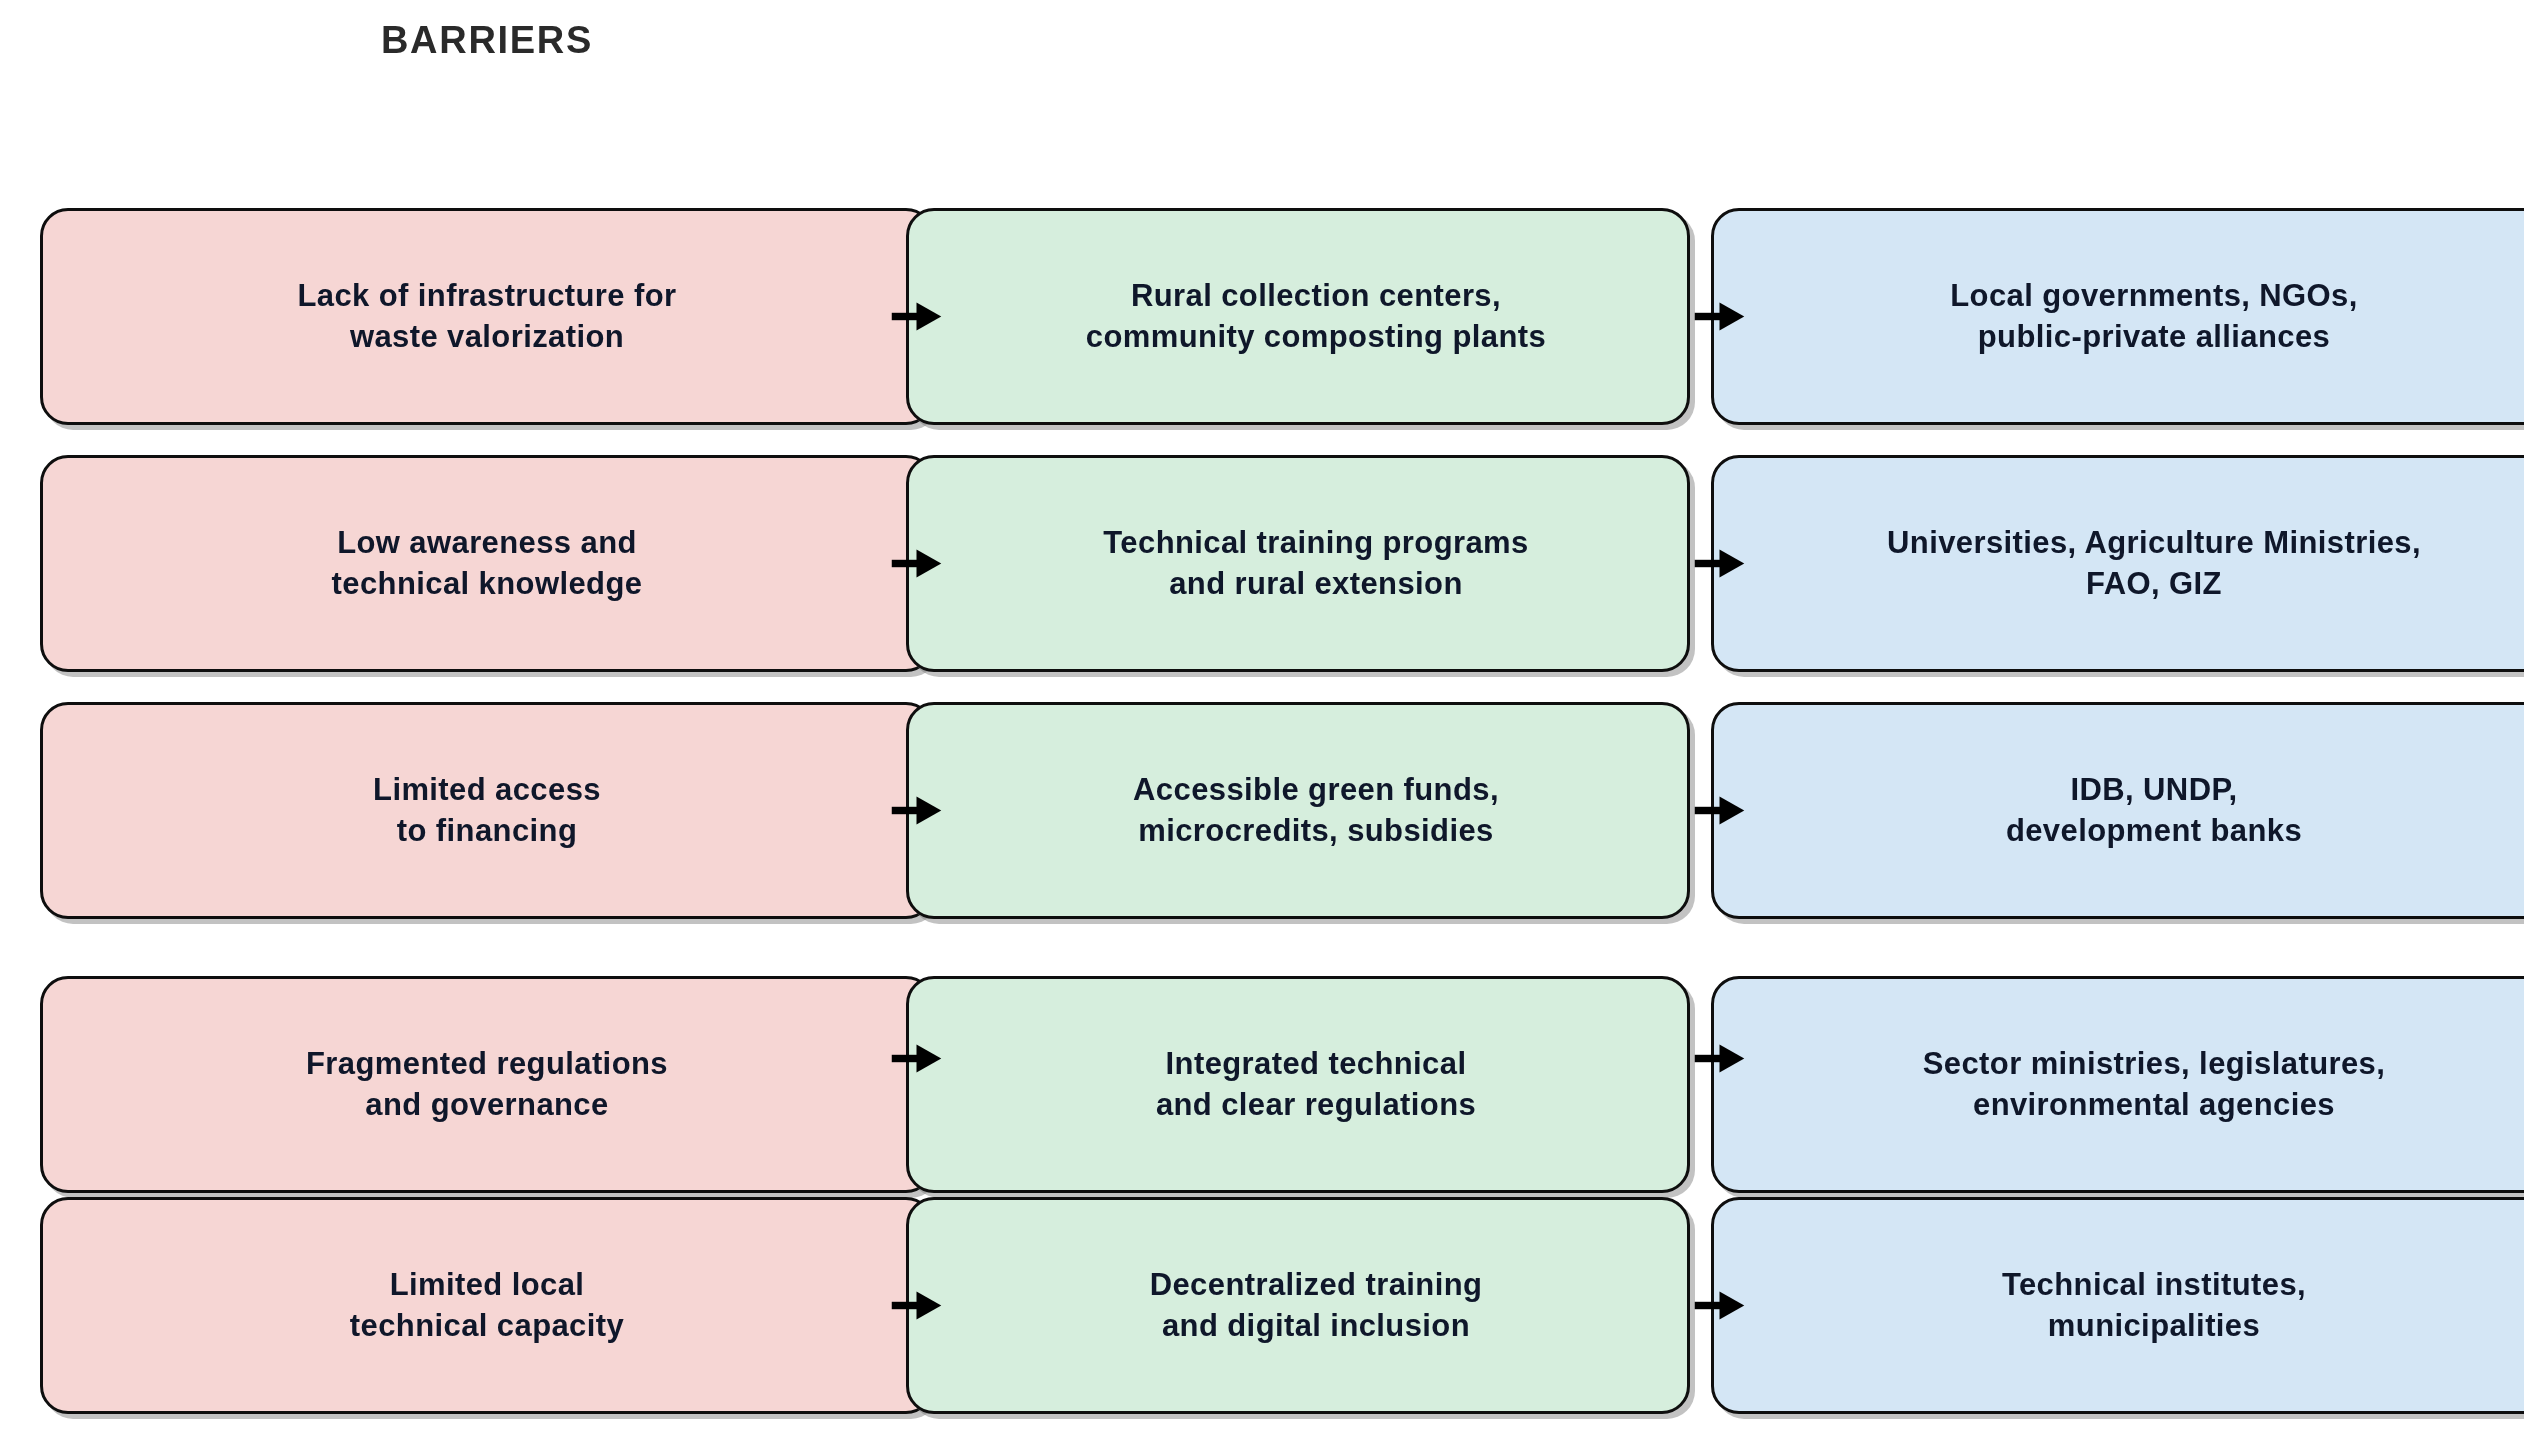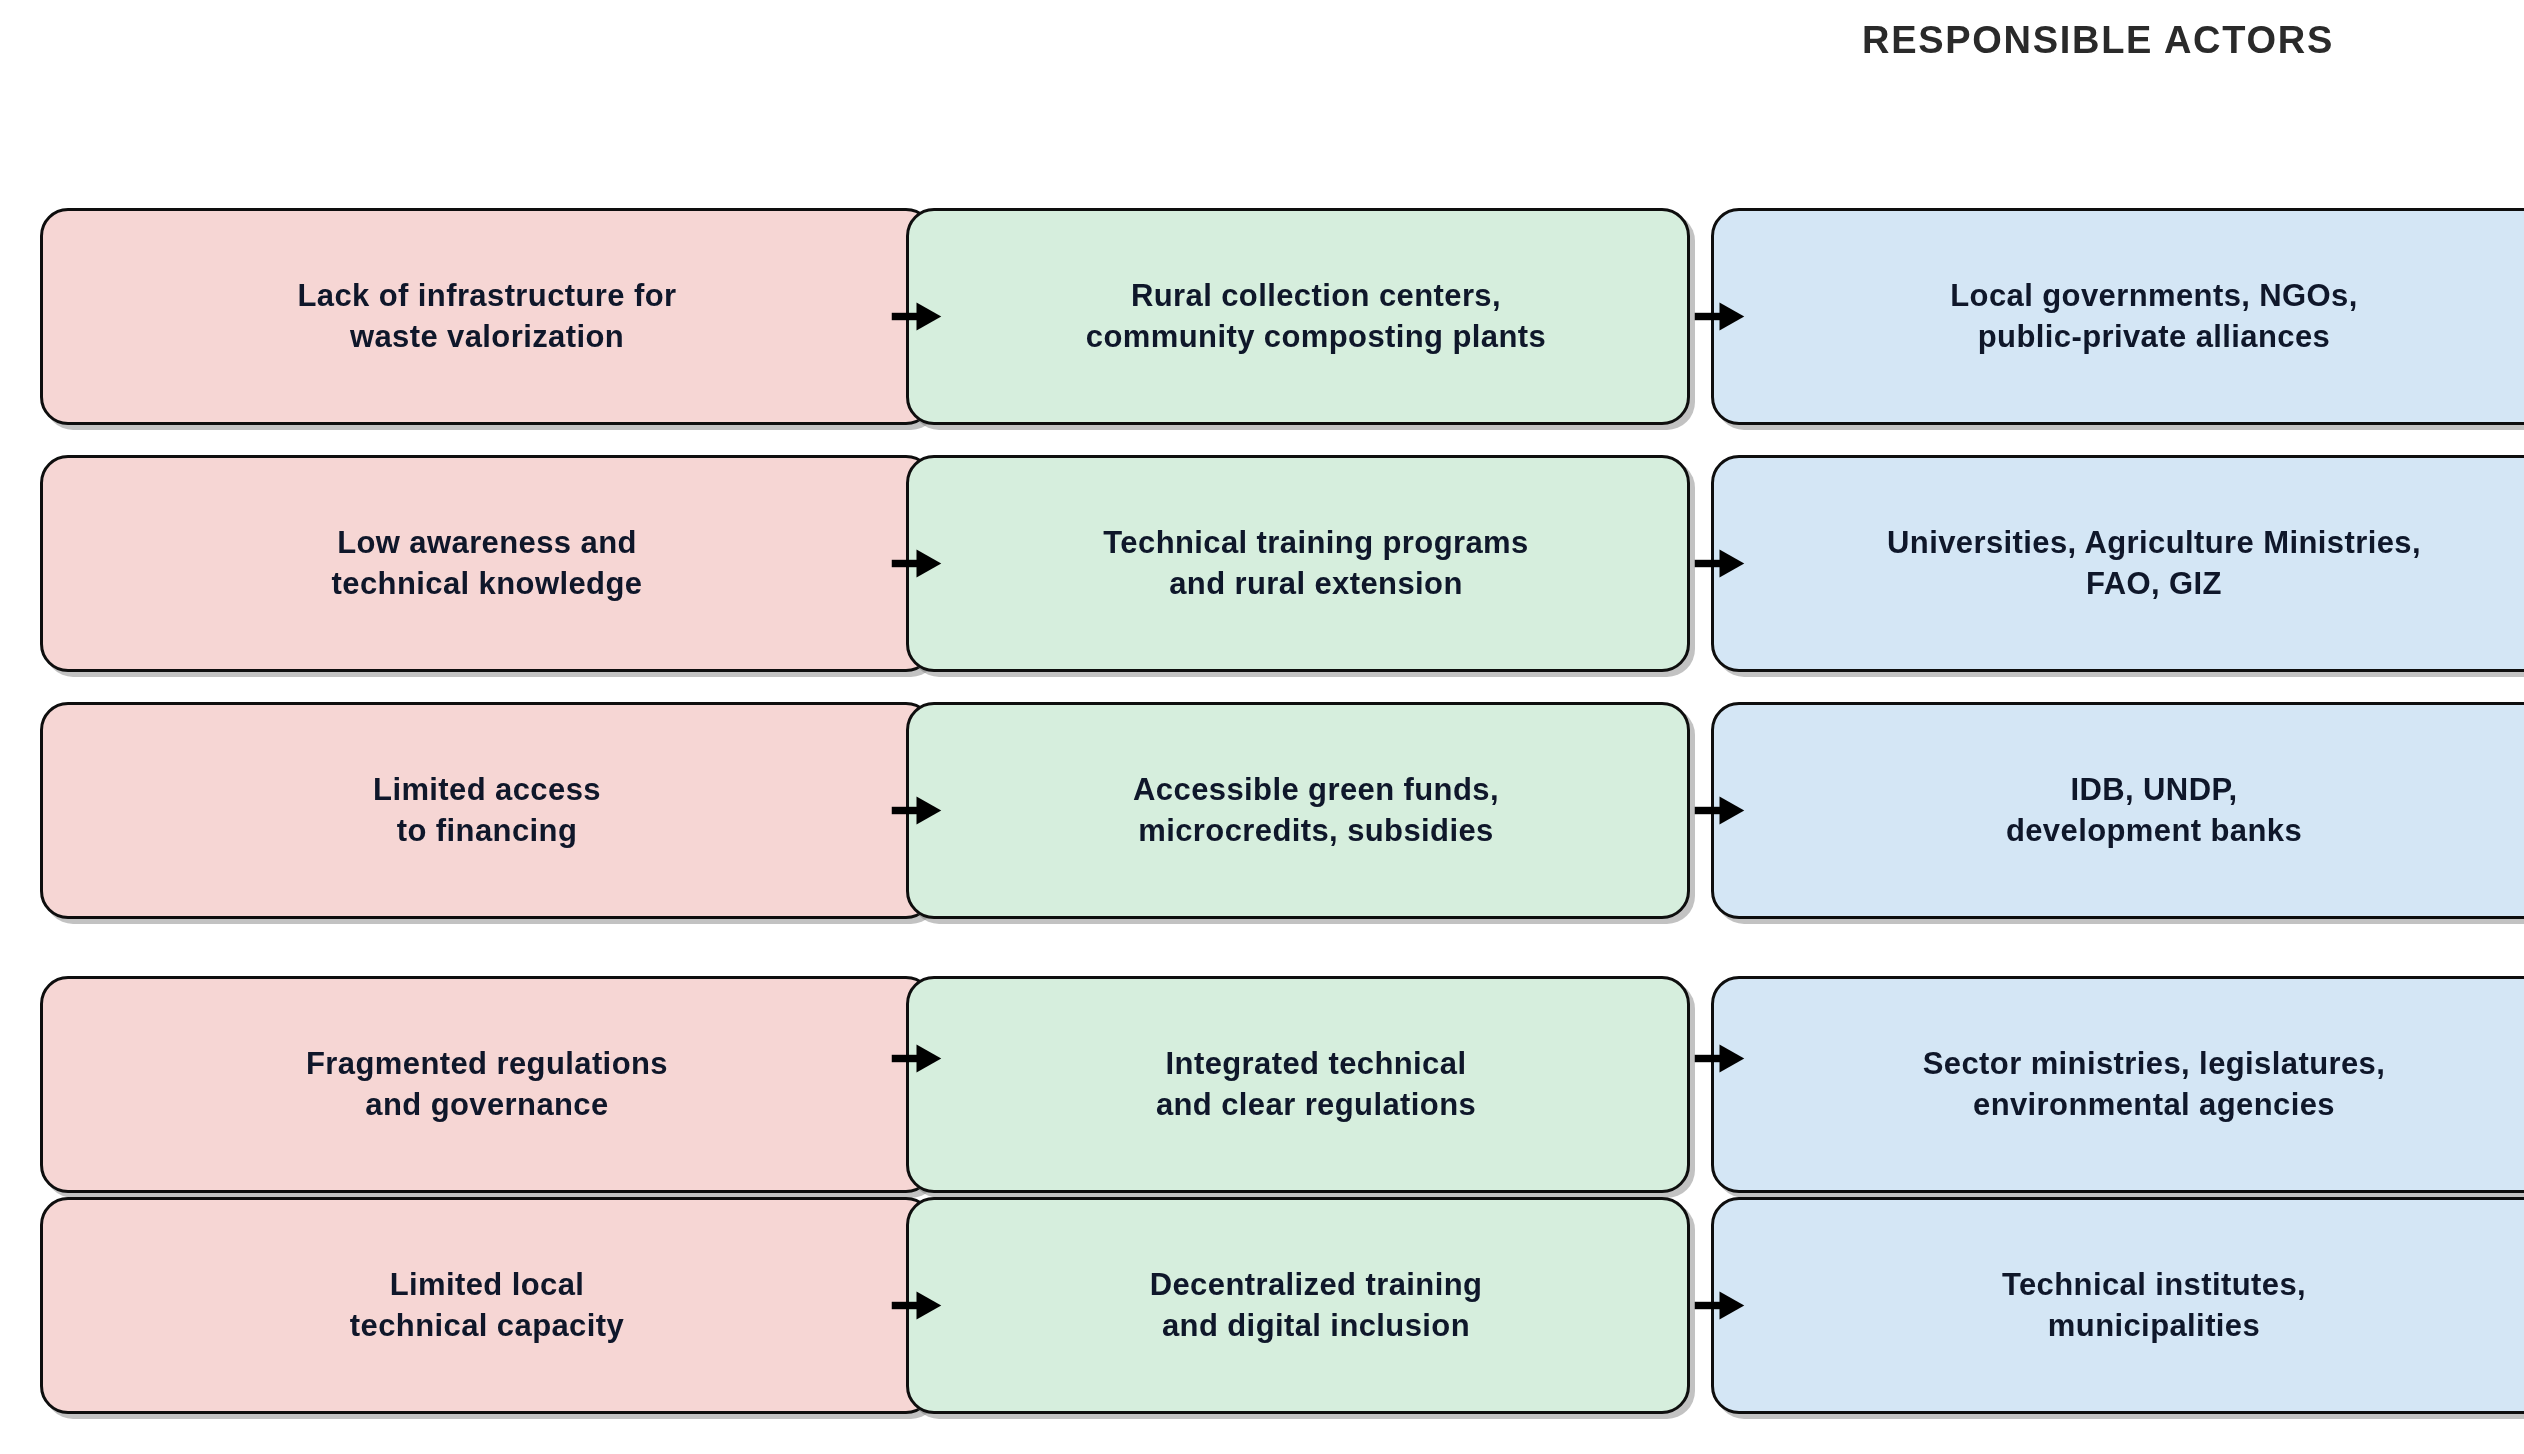--- a/index.html
+++ b/index.html
@@ -72,21 +72,21 @@
   .row-1 .arrow { top: 547px; }
   .row-2 .arrow { top: 794px; }
   .row-3 .arrow { top: 1042px; }
   .row-4 .arrow { top: 1289px; }
 </style>
 </head>
 <body>
 
 <div id="canvas">
 
-  <div class="col-header hdr-actors">RESPONSIBLE ACTORS</div>
+  <div class="col-header hdr-barriers">BARRIERS</div>
 
   <div class="row row-0">
     <div class="box box-barrier">Lack of infrastructure for
 waste valorization</div>
     <div class="box box-enabling">Rural collection centers,
 community composting plants</div>
     <div class="box box-actor">Local governments, NGOs,
 public-private alliances</div>
     <svg class="arrow arrow-1" viewBox="0 0 64 40">
       <line x1="2" y1="20" x2="36" y2="20" stroke="#000" stroke-width="9"></line>

